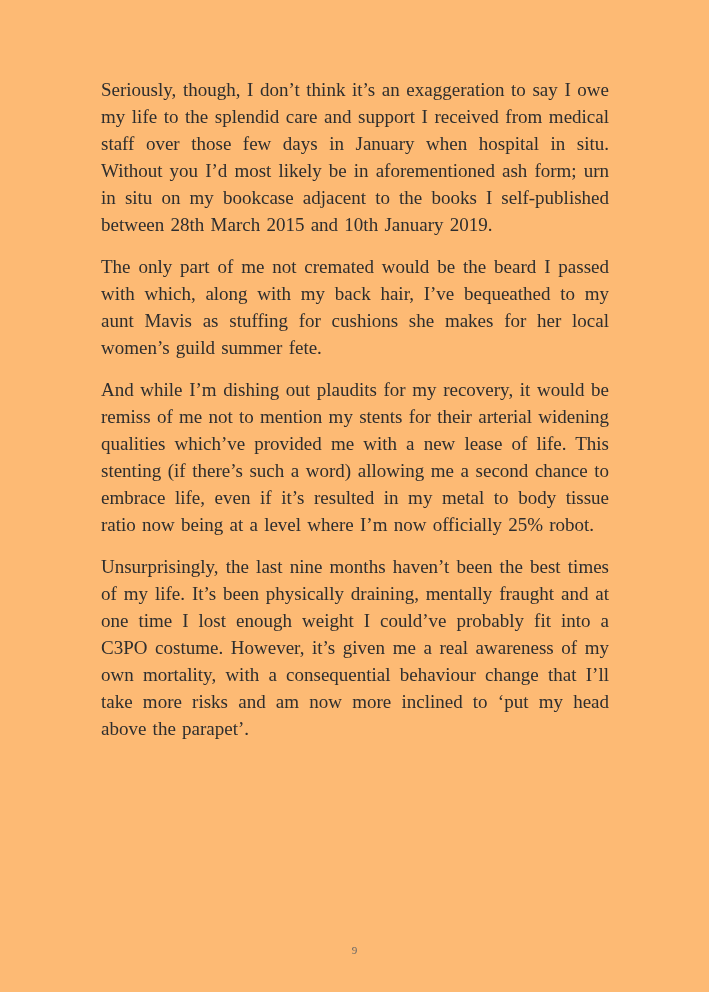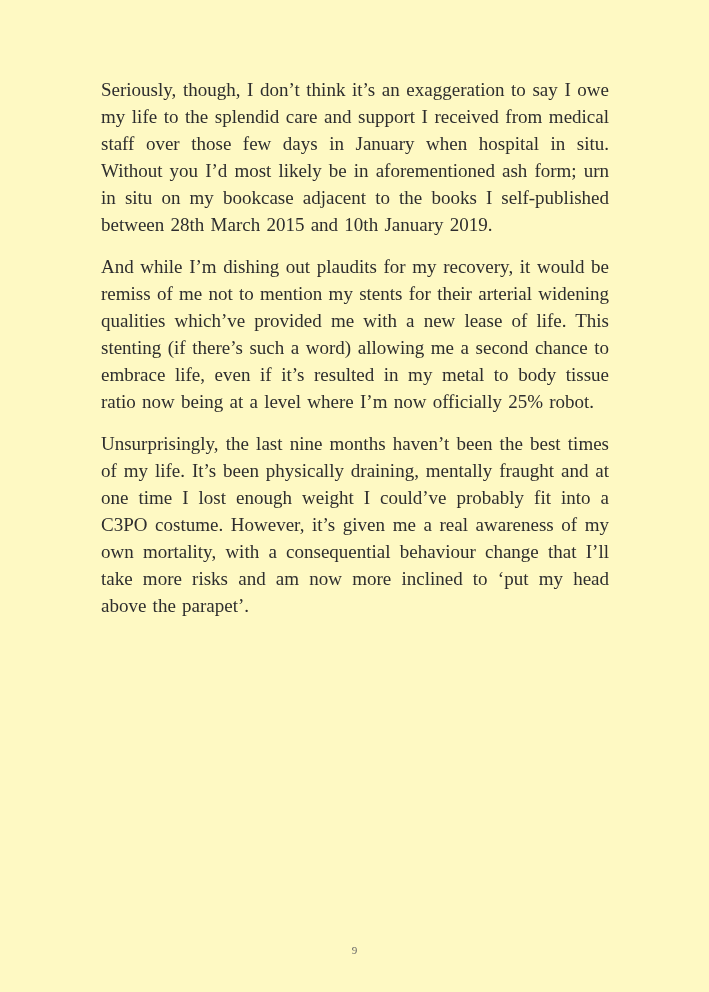--- a/index.html
+++ b/index.html
@@ -9,21 +9,21 @@
   }
   body {
     width: 709px;
     height: 992px;
     position: relative;
     font-family: "Liberation Serif", "DejaVu Serif", serif;
   }
   .page {
     position: absolute;
     inset: 0;
-    background: #fef9c3;
+    background: #fdba74;
     box-sizing: border-box;
   }
   .content {
     position: absolute;
     top: 76px;
     left: 101px;
     width: 508px;
     color: #2e2e2e;
     font-size: 19px;
     line-height: 27px;
@@ -44,17 +44,18 @@
     font-size: 11px;
     color: #666666;
   }
 </style>
 </head>
 <body>
 
 <div class="page">
   <div class="content">
     <p>Seriously, though, I don’t think it’s an exaggeration to say I owe my life to the splendid care and support I received from medical staff over those few days in January when hospital in situ. Without you I’d most likely be in aforementioned ash form; urn in situ on my bookcase adjacent to the books I self-published between 28th March 2015 and 10th January 2019.</p>
+    <p>The only part of me not cremated would be the beard I passed with which, along with my back hair, I’ve bequeathed to my aunt Mavis as stuffing for cushions she makes for her local women’s guild summer fete.</p>
     <p>And while I’m dishing out plaudits for my recovery, it would be remiss of me not to mention my stents for their arterial widening qualities which’ve provided me with a new lease of life.  This stenting (if there’s such a word) allowing me a second chance to embrace life, even if it’s resulted in my metal to body tissue ratio now being at a level where I’m now officially 25% robot.</p>
     <p>Unsurprisingly, the last nine months haven’t been the best times of my life. It’s been physically draining, mentally fraught and at one time I lost enough weight I could’ve probably fit into a C3PO costume. However, it’s given me a real awareness of my own mortality, with a consequential behaviour change that I’ll take more risks and am now more inclined to ‘put my head above the parapet’.</p>
   </div>
   <div class="page-number">9</div>
 </div>
 
 </body></html>

